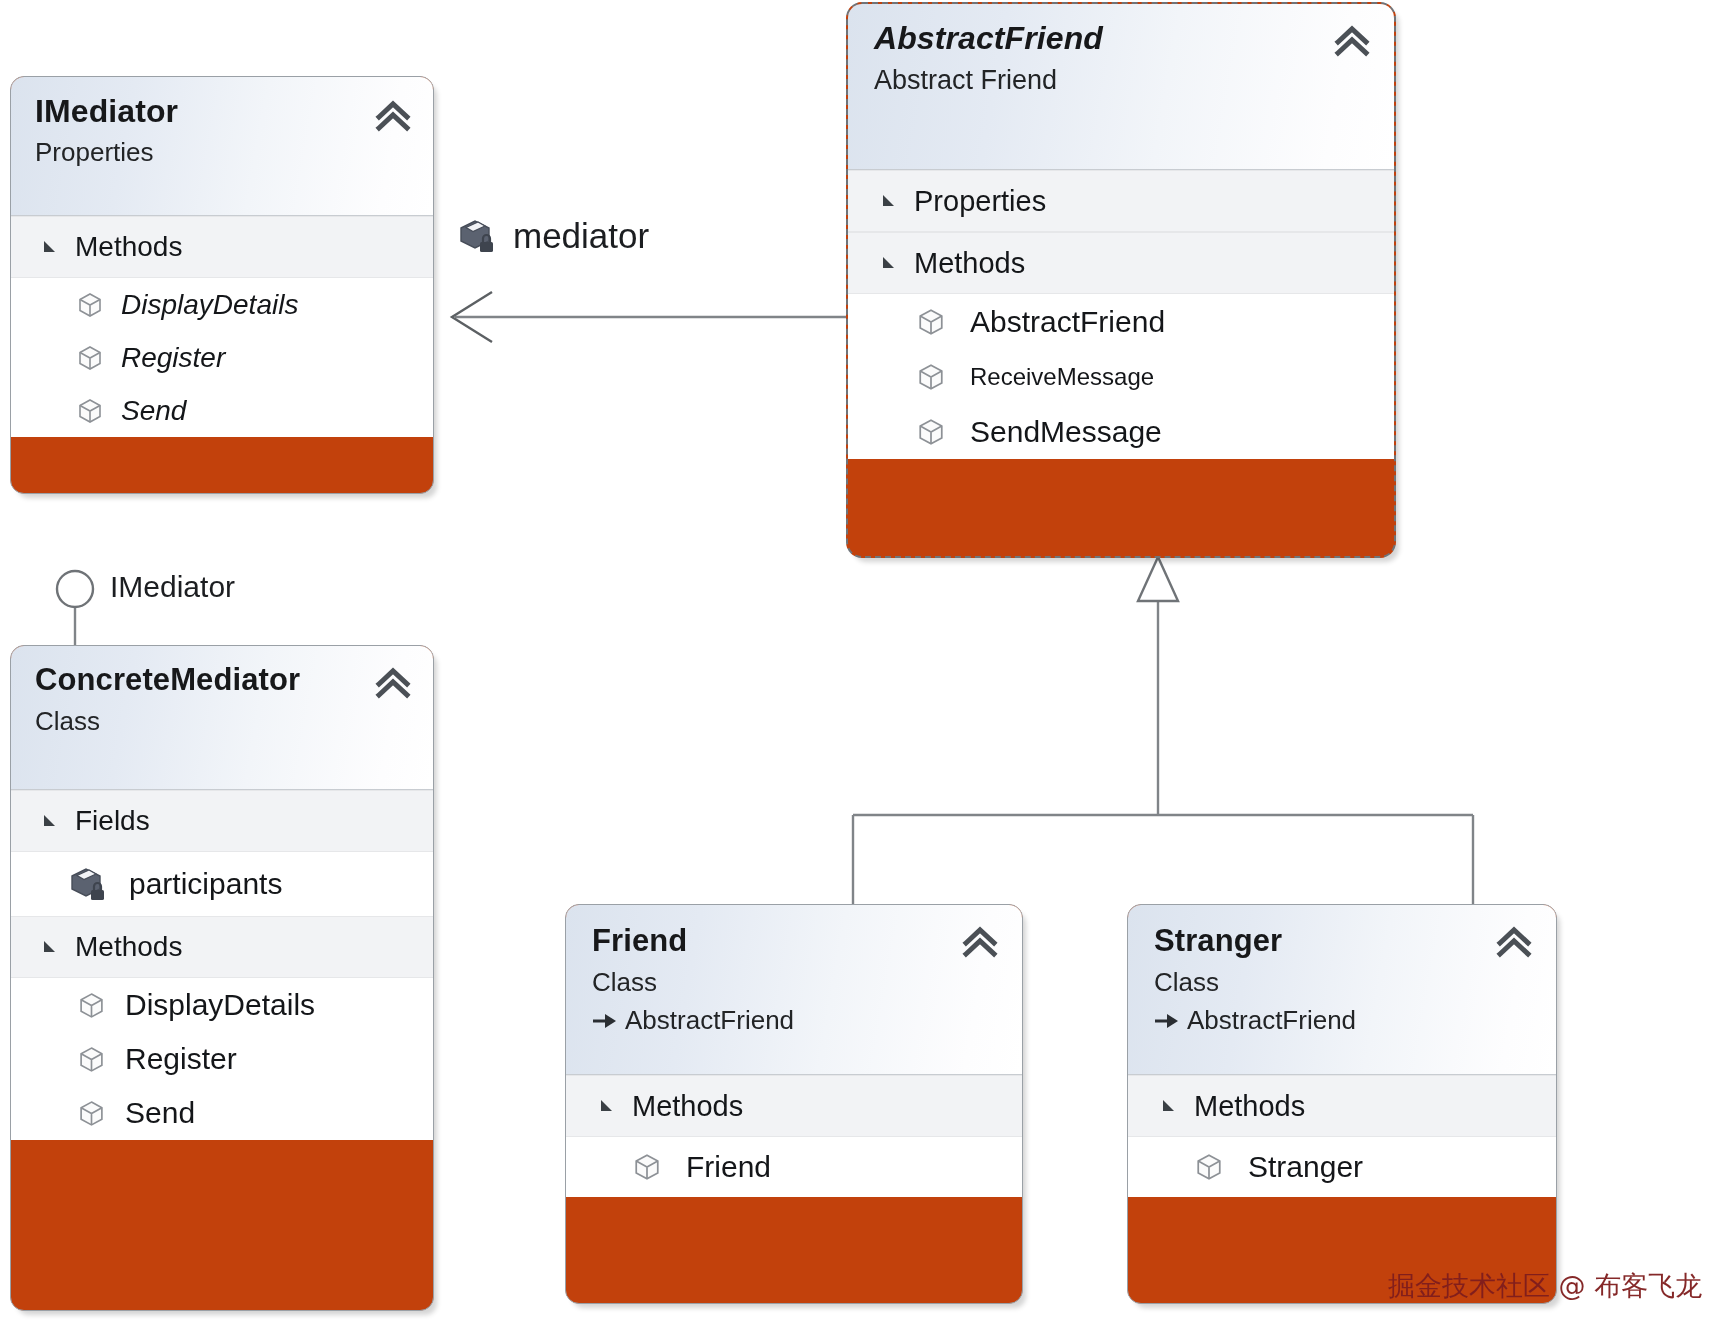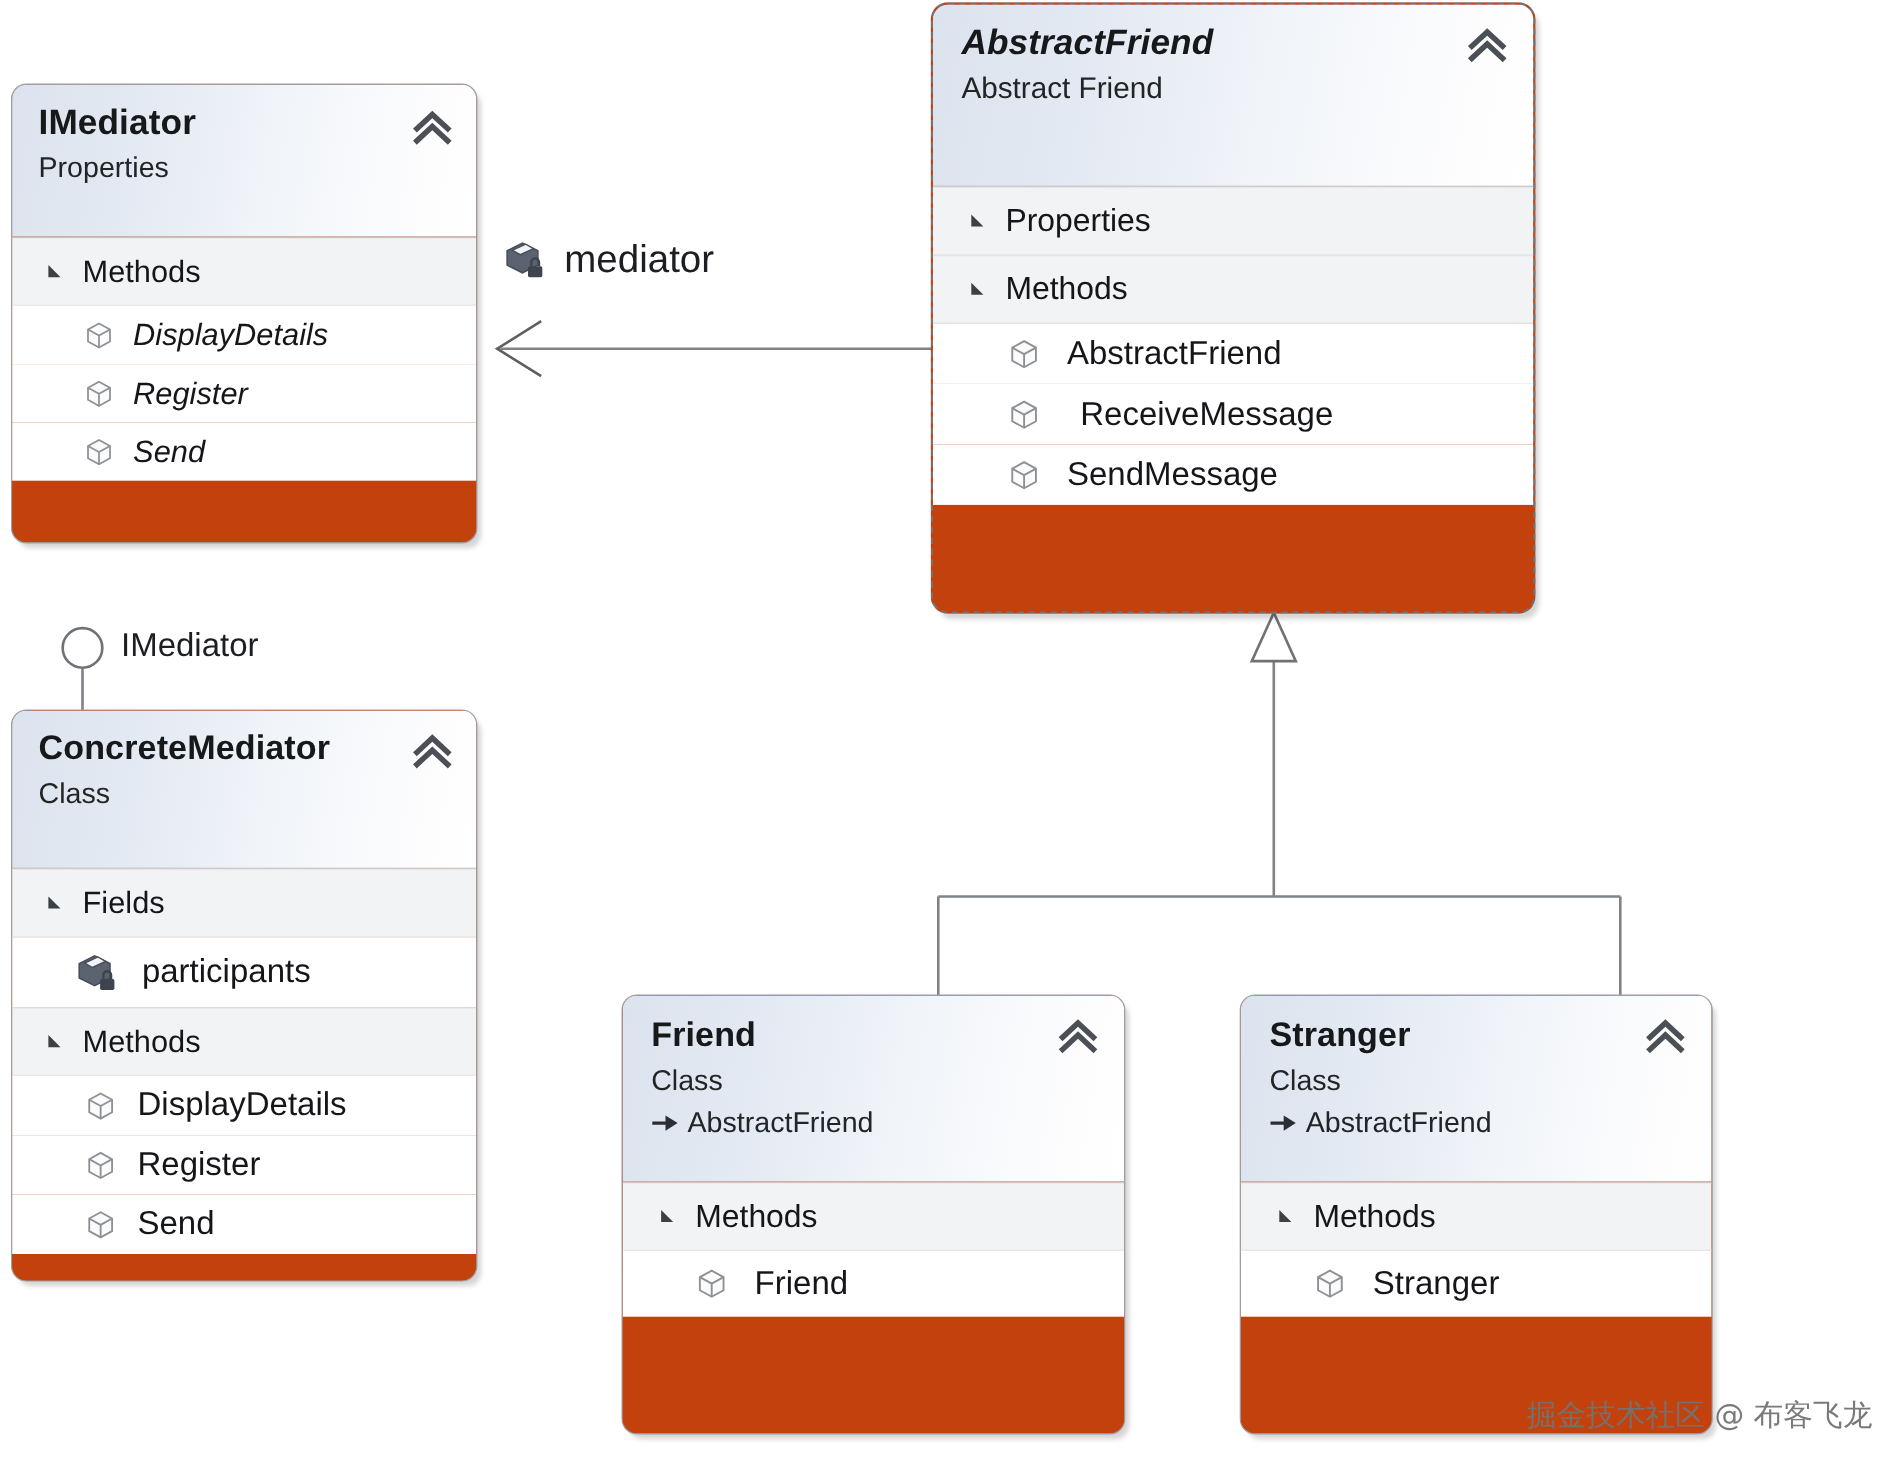--- a/index.html
+++ b/index.html
@@ -97,21 +97,21 @@
 
   
   .lollipop-label{
     position:absolute;z-index:4;
     color:#1c1e21;
   }
 
   
   .watermark{
     position:absolute;z-index:9;
-    color:#737373;
+    color:#7f1d1d;
     font-family:"DejaVu Sans",sans-serif;
     white-space:nowrap;
     opacity:.95;
   }
 </style>
 </head>
 <body>
 
 <div id="canvas">
 
@@ -242,38 +242,38 @@
       </span>
       <span class="member-label" style="font-size:30px;margin-left:20px;">AbstractFriend</span>
     </div>
     <div class="member-row" style="height:55px;padding-left:64px;">
       <span class="member-icon" style="width:38px;">
         <svg width="28" height="28" viewBox="0 0 26 26">
           <path d="M13 2 L23 7.5 L23 18.5 L13 24 L3 18.5 L3 7.5 Z" fill="#fbfbfb" stroke="#8d9196" stroke-width="1.6"></path>
           <path d="M3 7.5 L13 13 L23 7.5 M13 13 L13 24" fill="none" stroke="#8d9196" stroke-width="1.6"></path>
         </svg>
       </span>
-      <span class="member-label" style="font-size:30px;margin-left:32px;text-align:center;">ReceiveMessage</span>
+      <span class="member-label" style="font-size:24px;margin-left:20px;text-align:center;">ReceiveMessage</span>
     </div>
     <div class="member-row" style="height:55px;padding-left:64px;">
       <span class="member-icon" style="width:38px;">
         <svg width="28" height="28" viewBox="0 0 26 26">
           <path d="M13 2 L23 7.5 L23 18.5 L13 24 L3 18.5 L3 7.5 Z" fill="#fbfbfb" stroke="#8d9196" stroke-width="1.6"></path>
           <path d="M3 7.5 L13 13 L23 7.5 M13 13 L13 24" fill="none" stroke="#8d9196" stroke-width="1.6"></path>
         </svg>
       </span>
       <span class="member-label" style="font-size:30px;margin-left:20px;">SendMessage</span>
     </div>
   </div>
 
   <div class="lollipop-label" style="left:110px;top:570px;font-size:30px;">
     <span>IMediator</span>
   </div>
 
-  <div class="uml-box" style="left:10px;top:645px;width:424px;height:520px;">
+  <div class="uml-box" style="left:10px;top:645px;width:424px;height:666px;">
     <div class="box-header" style="height:144px;padding:18px 0 0 24px;">
       <div class="box-title" style="font-size:31px;">ConcreteMediator</div>
       <div class="box-stereotype" style="font-size:26px;margin-top:10px;">Class</div>
       <div class="chevron" style="right:20px;top:18px;">
         <svg viewBox="0 0 40 36">
           <path d="M6 20 L20 7 L34 20" fill="none" stroke="#4b5056" stroke-width="5" stroke-linecap="square"></path>
           <path d="M6 31 L20 18 L34 31" fill="none" stroke="#4b5056" stroke-width="5" stroke-linecap="square"></path>
         </svg>
       </div>
     </div>

